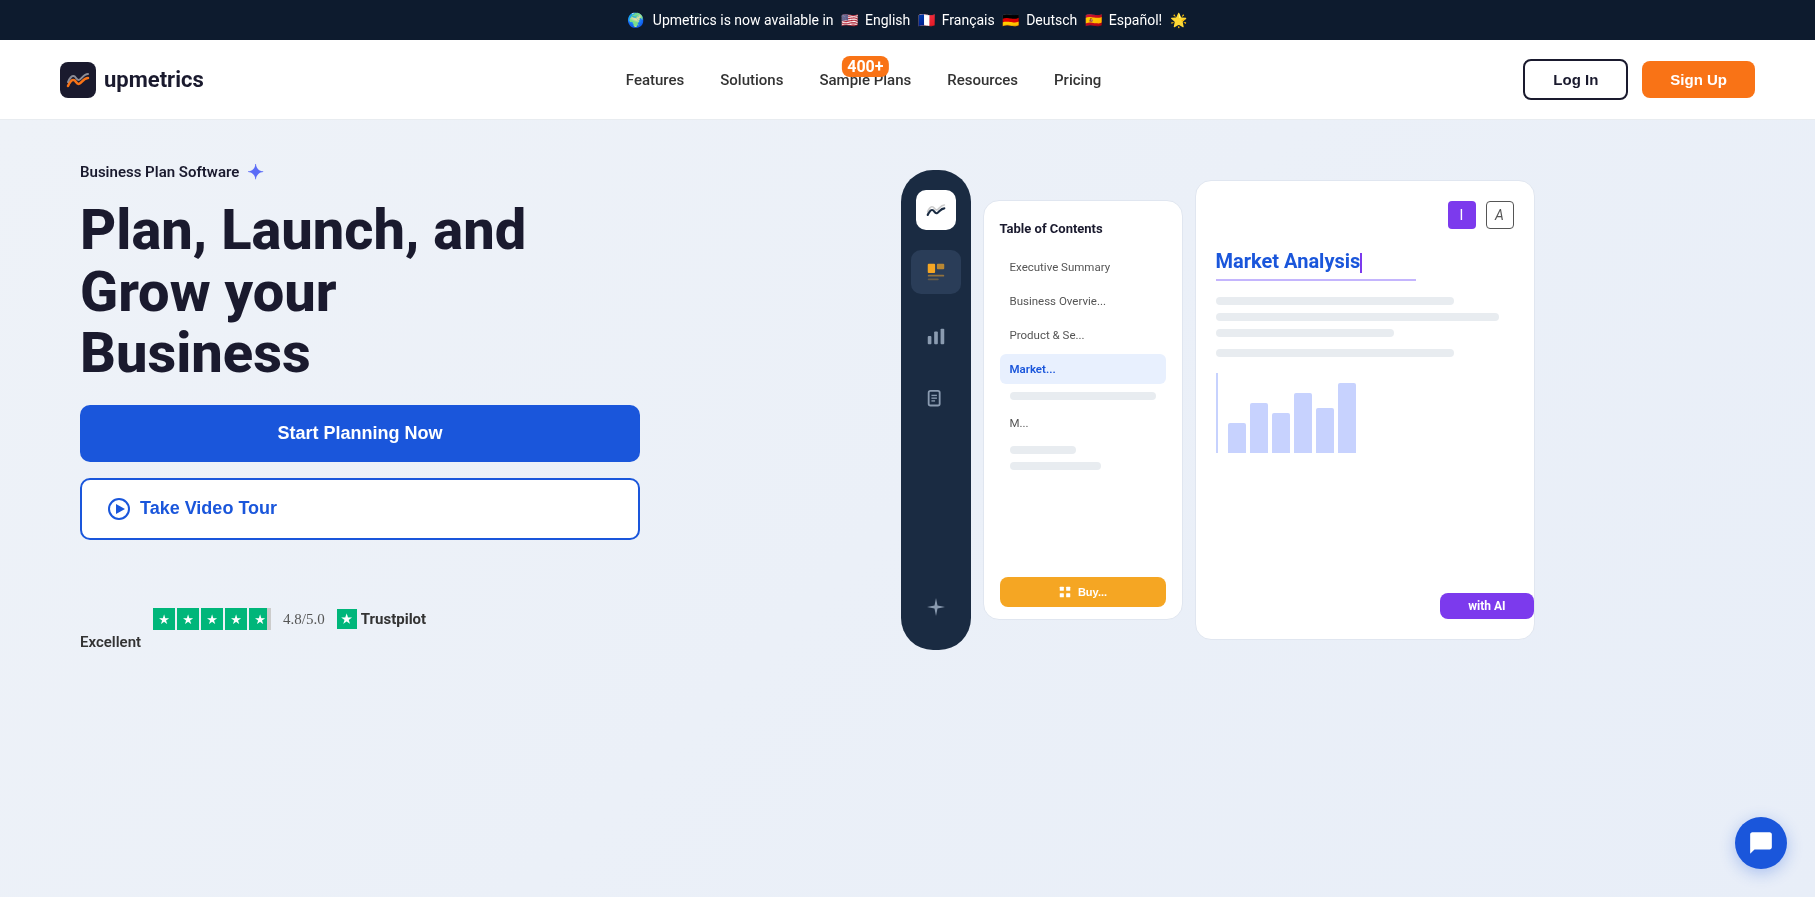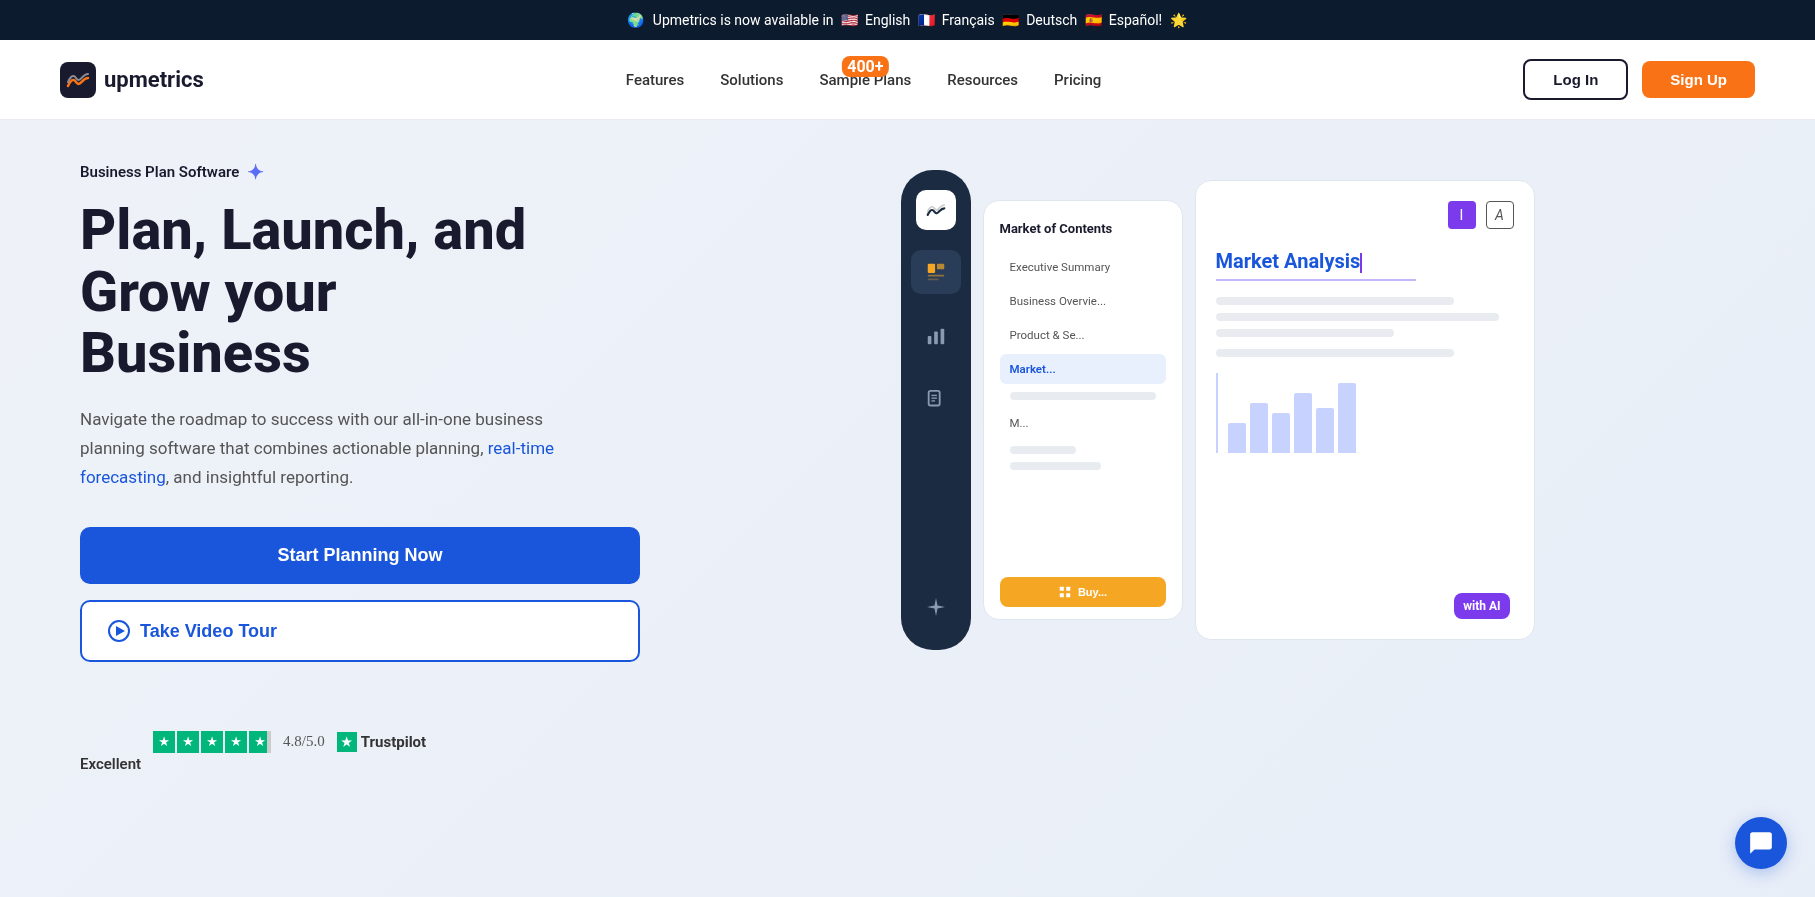--- a/index.html
+++ b/index.html
@@ -427,26 +427,26 @@
       gap: 4px;
     }
     .chart-bar {
       background: #c7d2fe;
       width: 18px;
       border-radius: 2px 2px 0 0;
     }
     .ai-badge {
       position: absolute;
       bottom: 20px;
-      right: 24px;
+      right: 0;
       background: #7c3aed;
       color: #fff;
       font-size: 12px;
       font-weight: 700;
-      padding: 6px 9px;
+      padding: 6px 28px;
       border-radius: 8px;
     }
 
     
     .chat-bubble {
       position: fixed;
       bottom: 28px;
       right: 28px;
       width: 52px;
       height: 52px;
@@ -524,23 +524,20 @@
 <section class="hero">
   <div class="hero-content">
     <div class="hero-badge">
       <span>Business Plan Software</span>
       <span class="sparkle-icon">✦</span>
     </div>
     <h1 class="hero-title">
       <span>Plan, Launch, and Grow your</span><br>
       <span>Business</span>
     </h1>
-    <p class="hero-description">
-      Navigate the roadmap to success with our all-in-one business planning software that combines actionable planning, <a>real-time forecasting</a>, and insightful reporting.
-    </p>
     <div class="hero-buttons">
       <button class="btn-primary">Start Planning Now</button>
       <button class="btn-video">
         <span class="play-circle">
           <span class="play-triangle"></span>
         </span>
         <span>Take Video Tour</span>
       </button>
     </div>
     <div class="trustpilot-row">
@@ -593,21 +590,21 @@
         </svg>
       </div>
       <div style="margin-top: auto;" class="sidebar-item-icon sidebar-sparkle">
         <svg width="24" height="24" viewBox="0 0 24 24" fill="none">
           <path d="M12 2 L13.5 9.5 L21 11 L13.5 12.5 L12 20 L10.5 12.5 L3 11 L10.5 9.5 Z" fill="#8a9bb0"></path>
         </svg>
       </div>
     </div>
 
     <div class="toc-panel">
-      <div class="toc-title">Market of Contents</div>
+      <div class="toc-title">Table of Contents</div>
       <div class="toc-item">Executive Summary</div>
       <div class="toc-item">Business Overvie...</div>
       <div class="toc-item">Product &amp; Se...</div>
       <div class="toc-item active">Market...</div>
       <div class="toc-item-gray"></div>
       <div class="toc-item">M...</div>
       <div class="toc-item-gray" style="width:40%;"></div>
       <div class="toc-item-gray" style="width:55%; margin-top:8px;"></div>
       <div class="toc-footer">
         <button class="toc-btn">

